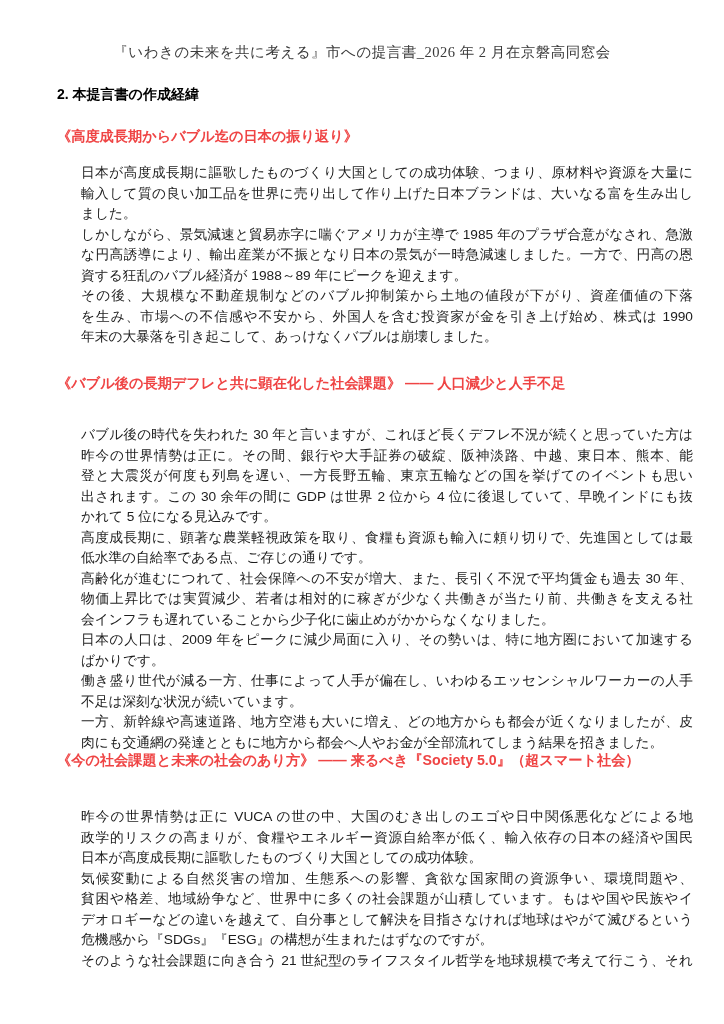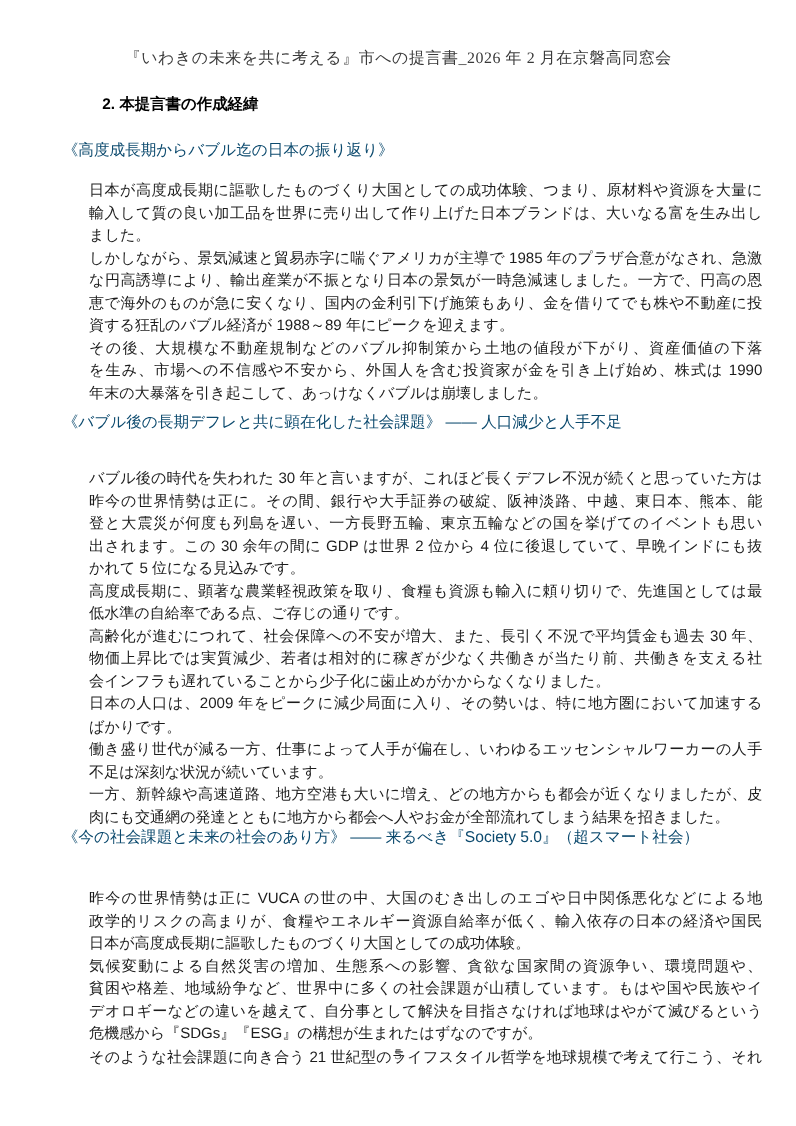--- a/index.html
+++ b/index.html
@@ -27,29 +27,28 @@
     color: #3a3a3a;
     letter-spacing: 0.5px;
   }
   .section-title {
     position: absolute;
     left: 57px;
     width: 612px;
     font-size: 14px;
     font-weight: bold;
     color: #000000;
-    margin-left: 36px;
   }
   .heading {
     position: absolute;
     left: 57px;
     width: 640px;
     font-size: 14.2px;
-    font-weight: normal;
-    color: #0c4a6e;
+    font-weight: bold;
+    color: #ef4444;
     white-space: nowrap;
   }
   .para {
     position: absolute;
     left: 57px;
     width: 612px;
     font-size: 13.7px;
     color: #1c1c1c;
     margin-left: 24px;
   }
@@ -89,21 +88,20 @@
   <div class="section-title" id="pos-title">2. 本提言書の作成経緯</div>
 
   <div class="heading" id="pos-head1">《高度成長期からバブル迄の日本の振り返り》</div>
 
   <div class="para" id="pos-para1">
       <div class="line fill">日本が高度成長期に謳歌したものづくり大国としての成功体験、つまり、原材料や資源を大量に</div>
       <div class="line fill">輸入して質の良い加工品を世界に売り出して作り上げた日本ブランドは、大いなる富を生み出し</div>
       <div class="line">ました。</div>
       <div class="line fill">しかしながら、景気減速と貿易赤字に喘ぐアメリカが主導で 1985 年のプラザ合意がなされ、急激</div>
       <div class="line fill">な円高誘導により、輸出産業が不振となり日本の景気が一時急減速しました。一方で、円高の恩</div>
-      <div class="line fill">恵で海外のものが急に安くなり、国内の金利引下げ施策もあり、金を借りてでも株や不動産に投</div>
       <div class="line">資する狂乱のバブル経済が 1988～89 年にピークを迎えます。</div>
       <div class="line fill">その後、大規模な不動産規制などのバブル抑制策から土地の値段が下がり、資産価値の下落</div>
       <div class="line fill">を生み、市場への不信感や不安から、外国人を含む投資家が金を引き上げ始め、株式は 1990</div>
       <div class="line">年末の大暴落を引き起こして、あっけなくバブルは崩壊しました。</div>
     </div>
 
   <div class="heading" id="pos-head2">《バブル後の長期デフレと共に顕在化した社会課題》 ―― 人口減少と人手不足</div>
 
   <div class="para" id="pos-para2">
       <div class="line fill">バブル後の時代を失われた 30 年と言いますが、これほど長くデフレ不況が続くと思っていた方は</div>

